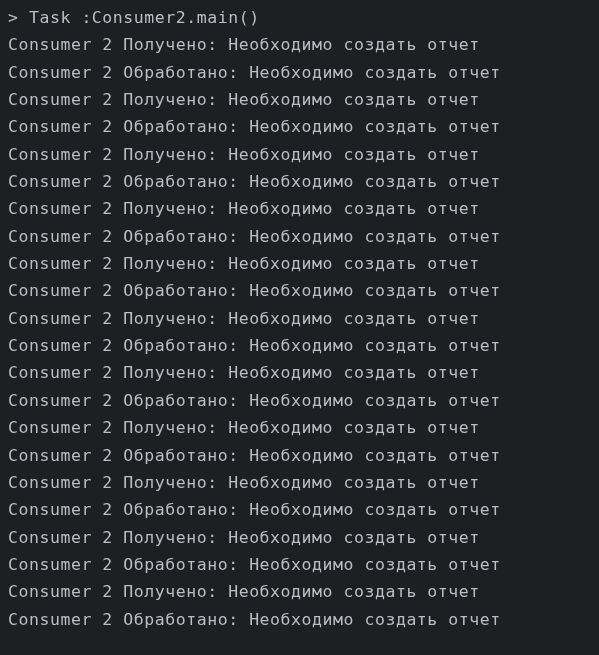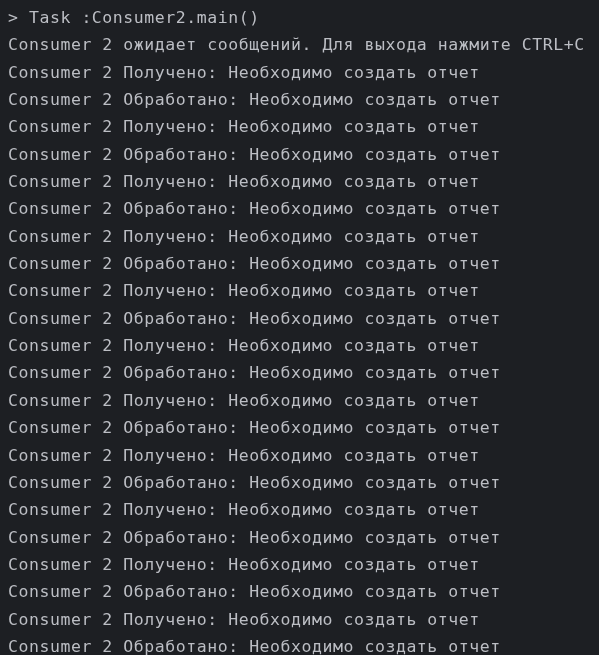--- a/index.html
+++ b/index.html
@@ -35,21 +35,20 @@
   }
   .line.task {
     color: #bcbec4;
   }
 </style>
 </head>
 <body>
 
 <div id="console">
     <div class="line task">&gt; Task :Consumer2.main()</div>
-    <div class="line">Consumer 2 ожидает сообщений. Для выхода нажмите CTRL+C</div>
     <div class="line">Consumer 2 Получено: Необходимо создать отчет</div>
     <div class="line">Consumer 2 Обработано: Необходимо создать отчет</div>
     <div class="line">Consumer 2 Получено: Необходимо создать отчет</div>
     <div class="line">Consumer 2 Обработано: Необходимо создать отчет</div>
     <div class="line">Consumer 2 Получено: Необходимо создать отчет</div>
     <div class="line">Consumer 2 Обработано: Необходимо создать отчет</div>
     <div class="line">Consumer 2 Получено: Необходимо создать отчет</div>
     <div class="line">Consumer 2 Обработано: Необходимо создать отчет</div>
     <div class="line">Consumer 2 Получено: Необходимо создать отчет</div>
     <div class="line">Consumer 2 Обработано: Необходимо создать отчет</div>

